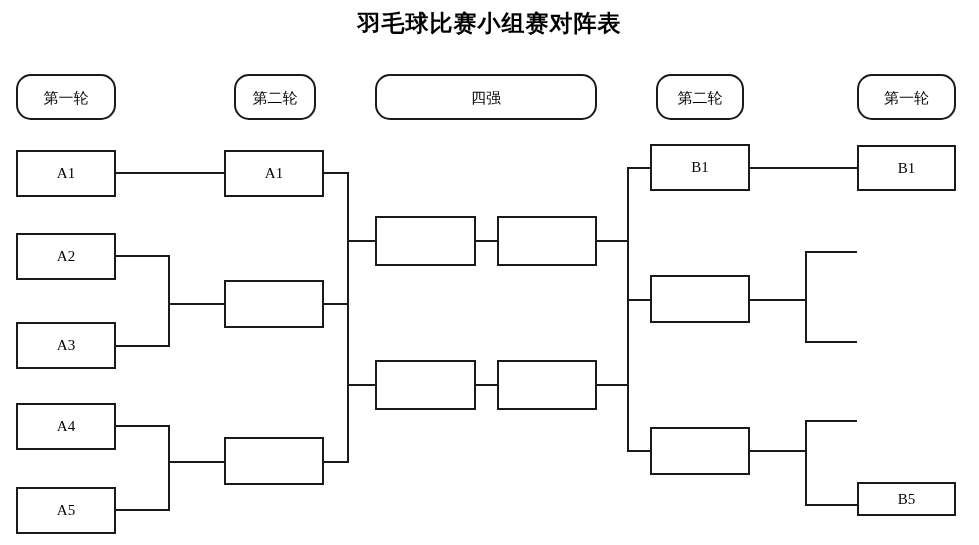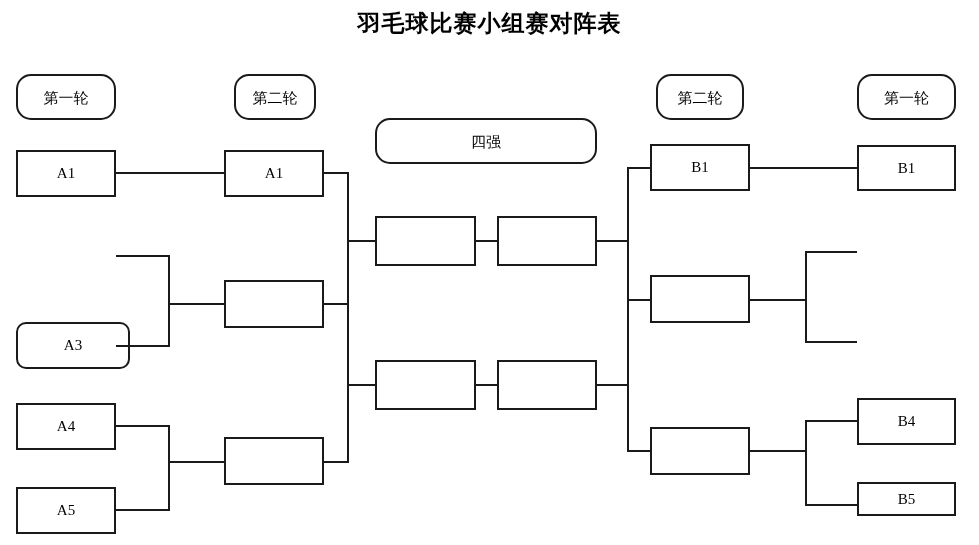--- a/index.html
+++ b/index.html
@@ -68,45 +68,45 @@
 </style>
 </head>
 <body>
 
 <div id="bracket-canvas">
 
   <div class="title">羽毛球比赛小组赛对阵表</div>
 
   <div class="box header" style="left:16px; top:74px; width:100px; height:46px;">第一轮</div>
   <div class="box header" style="left:234px; top:74px; width:82px; height:46px;">第二轮</div>
-  <div class="box header" style="left:375px; top:74px; width:222px; height:46px;margin-top:44px;">四强</div>
+  <div class="box header" style="left:375px; top:74px; width:222px; height:46px;">四强</div>
   <div class="box header" style="left:656px; top:74px; width:88px; height:46px;">第二轮</div>
   <div class="box header" style="left:857px; top:74px; width:99px; height:46px;">第一轮</div>
 
   <div class="box slot" style="left:16px; top:150px; width:100px; height:47px;">A1</div>
-  <div class="box slot" style="left:16px; top:322px; width:114px; height:47px;border-radius:10px;">A3</div>
+  <div class="box slot" style="left:16px; top:233px; width:100px; height:47px;">A2</div>
+  <div class="box slot" style="left:16px; top:322px; width:100px; height:47px;">A3</div>
   <div class="box slot" style="left:16px; top:403px; width:100px; height:47px;">A4</div>
   <div class="box slot" style="left:16px; top:487px; width:100px; height:47px;">A5</div>
 
   <div class="box slot" style="left:224px; top:150px; width:100px; height:47px;">A1</div>
   <div class="box slot empty" style="left:224px; top:280px; width:100px; height:48px;"></div>
   <div class="box slot empty" style="left:224px; top:437px; width:100px; height:48px;"></div>
 
   <div class="box slot empty" style="left:375px; top:216px; width:101px; height:50px;"></div>
   <div class="box slot empty" style="left:375px; top:360px; width:101px; height:50px;"></div>
 
   <div class="box slot empty" style="left:497px; top:216px; width:100px; height:50px;"></div>
   <div class="box slot empty" style="left:497px; top:360px; width:100px; height:50px;"></div>
 
   <div class="box slot" style="left:650px; top:144px; width:100px; height:47px;">B1</div>
   <div class="box slot empty" style="left:650px; top:275px; width:100px; height:48px;"></div>
   <div class="box slot empty" style="left:650px; top:427px; width:100px; height:48px;"></div>
 
   <div class="box slot" style="left:857px; top:145px; width:99px; height:46px;">B1</div>
-  <div class="box slot" style="left:857px; top:398px; width:99px; height:47px;">B4</div>
   <div class="box slot" style="left:857px; top:482px; width:99px; height:34px;">B5</div>
 
   <div class="line h" style="left:116px; top:172px; width:108px;"></div>
 
   <div class="line h" style="left:116px; top:255px; width:54px;"></div>
   <div class="line h" style="left:116px; top:345px; width:54px;"></div>
   <div class="line v" style="left:168px; top:255px; height:92px;"></div>
   <div class="line h" style="left:168px; top:303px; width:56px;"></div>
 
   <div class="line h" style="left:116px; top:425px; width:54px;"></div>

